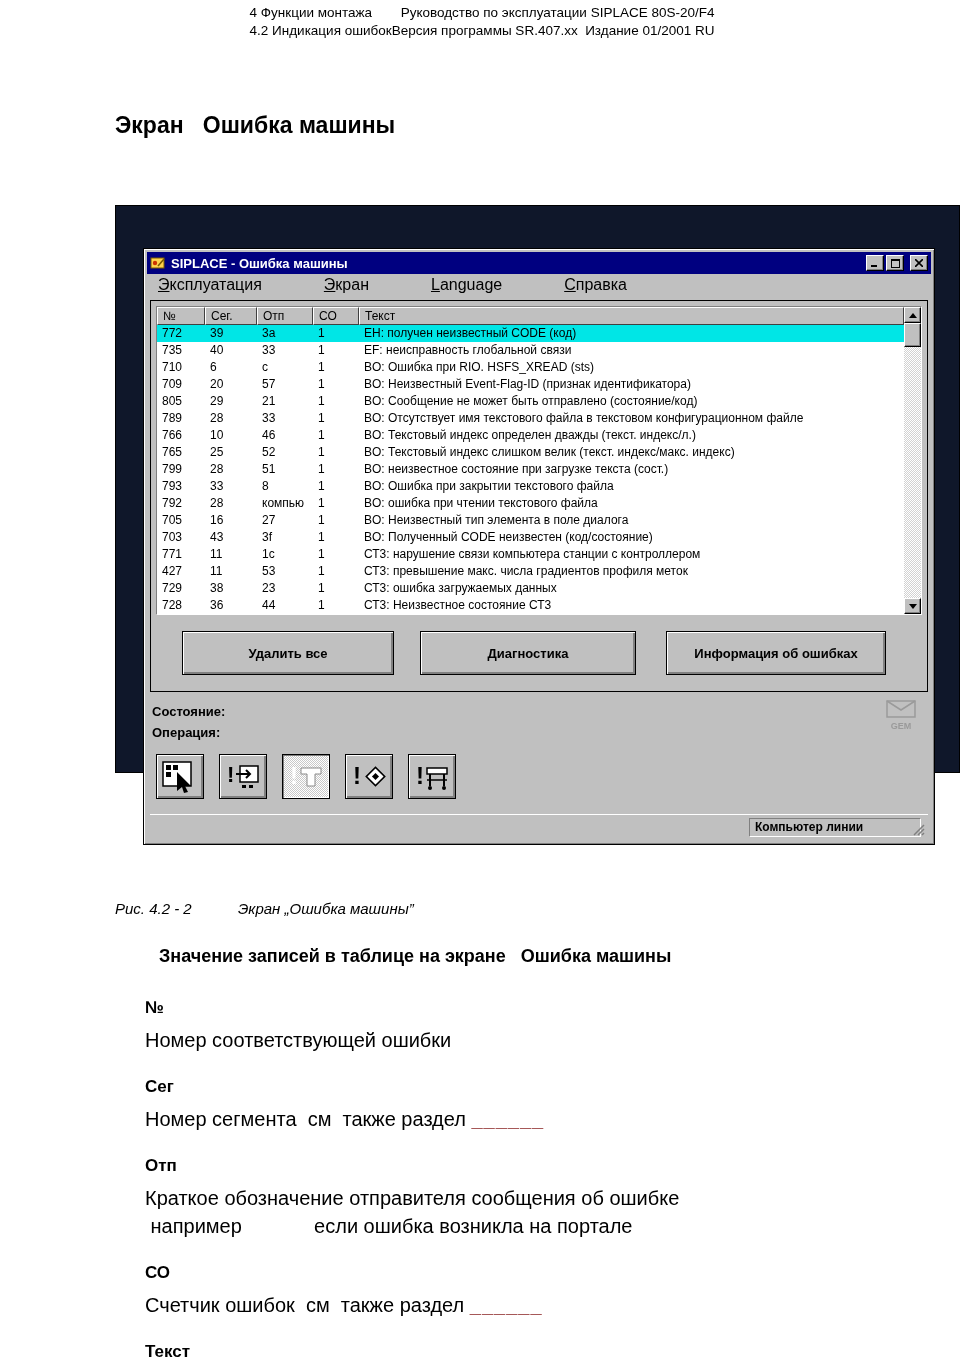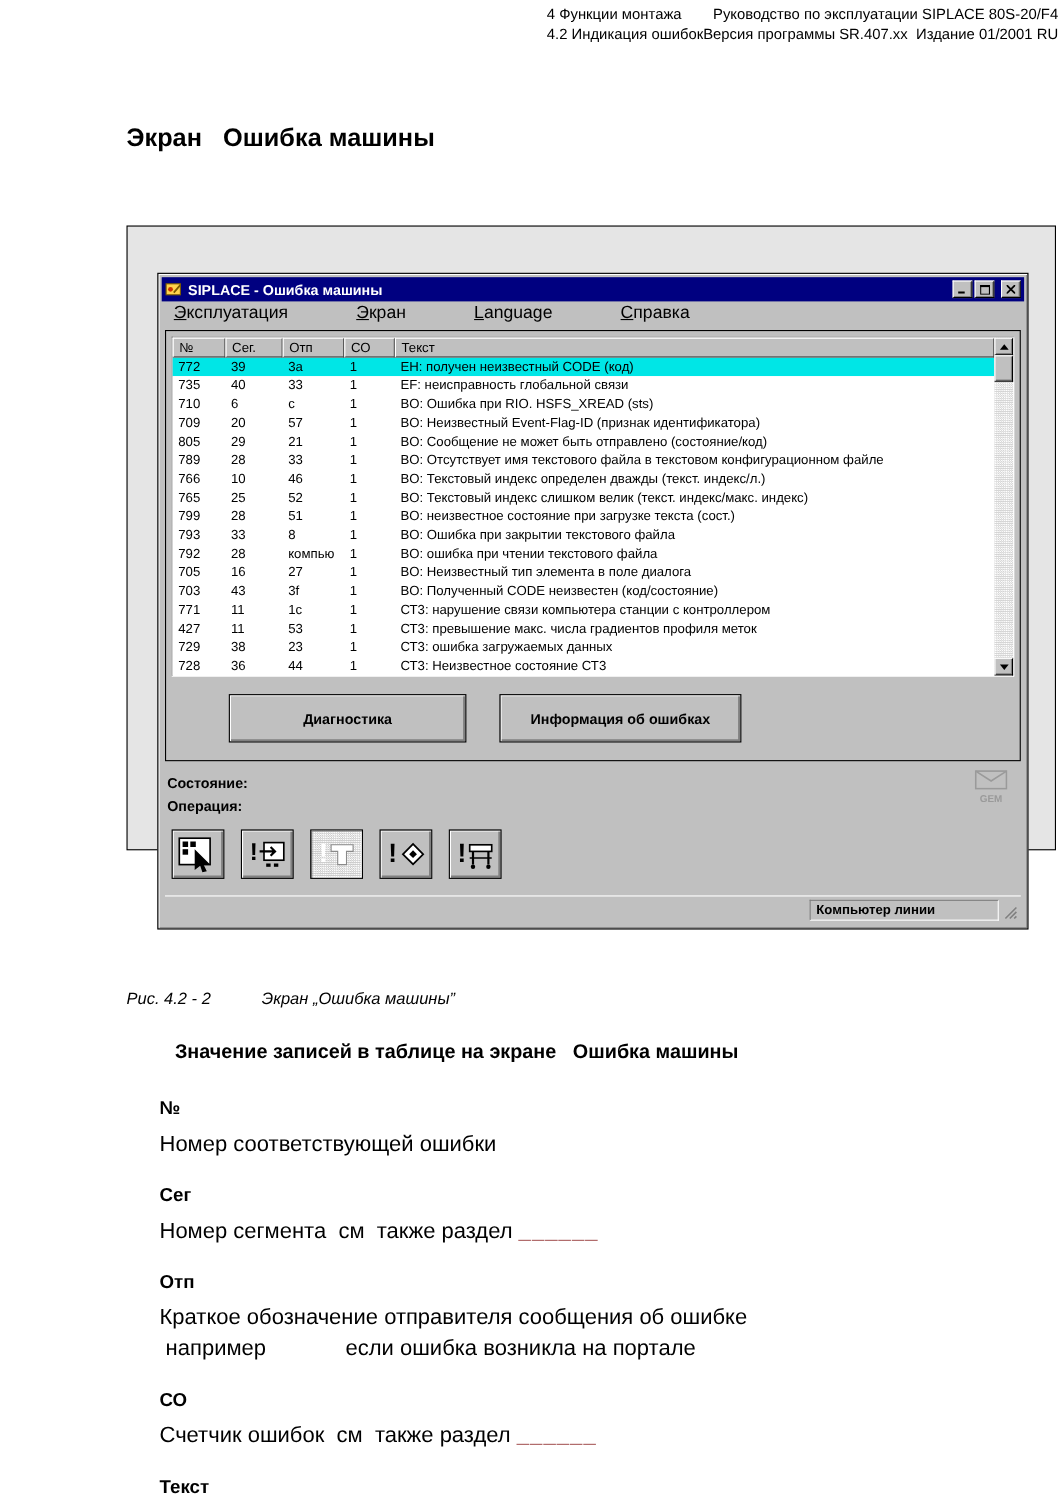--- a/index.html
+++ b/index.html
@@ -6,30 +6,30 @@
   html,body { margin:0; padding:0; }
   body {
     width:964px; height:1372px; position:relative;
     background:#ffffff; color:#000;
     font-family:"Liberation Sans", sans-serif;
   }
   .pre { white-space:pre-wrap; }
 
   
   .page-header { position:absolute; top:4px; left:2px; right:2px;
-    display:flex; justify-content:flex-end; font-size:13.5px; line-height:1.3; }
+    display:flex; justify-content:center; font-size:13.5px; line-height:1.3; }
   .page-header .right { text-align:right; }
 
   
   .section-title { position:absolute; left:115px; top:112px;
     font-size:23px; font-weight:bold; white-space:pre-wrap; }
 
   
   .figure-box { position:absolute; left:115px; top:205px; width:845px; height:568px;
-    border:1px solid #000; background:#e5e5e5; }
+    border:1px solid #000; background:#0f172a; }
 
   
   .win { position:absolute; left:27px; top:42px; width:792px; height:597px;
     background:#c0c0c0; border:1px solid #000;
     box-shadow: inset 1px 1px 0 #fff, inset -1px -1px 0 #808080;
     padding:3px; display:flex; flex-direction:column; }
   .titlebar { height:22px; background:#000080; color:#fff; display:flex;
     align-items:center; gap:5px; padding:0 3px; flex:0 0 auto; }
   .titlebar .ttext { font-weight:bold; font-size:13px; white-space:nowrap; }
   .tb-buttons { margin-left:auto; display:flex; gap:2px; }
@@ -87,21 +87,21 @@
   .toolbar { display:flex; gap:15px; margin-top:6px; padding-left:6px; flex:0 0 auto; }
   .tool-btn { width:48px; height:45px; background:#c0c0c0; border:1px solid #000;
     box-shadow: inset 1px 1px 0 #fff, inset -2px -2px 0 #808080;
     display:flex; align-items:center; justify-content:center; }
   .tool-btn.pressed { border-color:#000; box-shadow: inset 1px 1px 0 #808080, inset -1px -1px 0 #fff;
     background-image:conic-gradient(#fff 25%, #c9c9c9 0 50%, #fff 0 75%, #c9c9c9 0);
     background-size:2px 2px; }
 
   .statusbar { margin-top:auto; height:24px; position:relative; flex:0 0 auto;
     border-top:1px solid #fff; }
-  .sb-field { position:absolute; right:20px; top:3px; width:172px; height:19px;
+  .sb-field { position:absolute; right:7px; top:3px; width:172px; height:19px;
     border:1px solid; border-color:#808080 #fff #fff #808080;
     font-size:12px; font-weight:bold; padding:1px 5px; white-space:nowrap; }
   .grip { position:absolute; right:3px; bottom:2px; }
 
   
   .fig-caption { position:absolute; left:115px; top:900px; font-style:italic; font-size:15px; }
   .fig-caption .cap-text { margin-left:42px; }
   .subsection-title { position:absolute; left:115px; top:946px; font-size:18px; font-weight:bold; white-space:pre-wrap;margin-left:44px; }
   .defs { position:absolute; left:145px; top:998px; width:720px; }
   .def-block { margin-bottom:25px; }
@@ -302,20 +302,21 @@
               </div>
             <div class="sb-thumb"></div>
             <div class="sb-track"></div>
             <div class="sb-btn">
                 <span class="arr-down"></span>
               </div>
           </div>
         </div>
 
         <div class="btn-row">
+          <button class="win-btn b1">Удалить все</button>
           <button class="win-btn b3">Диагностика</button>
           <button class="win-btn b2">Информация об ошибках</button>
         </div>
       </div>
 
       <div class="status-sec">
         <div class="sline">Состояние:</div>
         <div class="sline">Операция:</div>
         <div class="gem">
           <svg width="30" height="18" viewBox="0 0 30 18">

